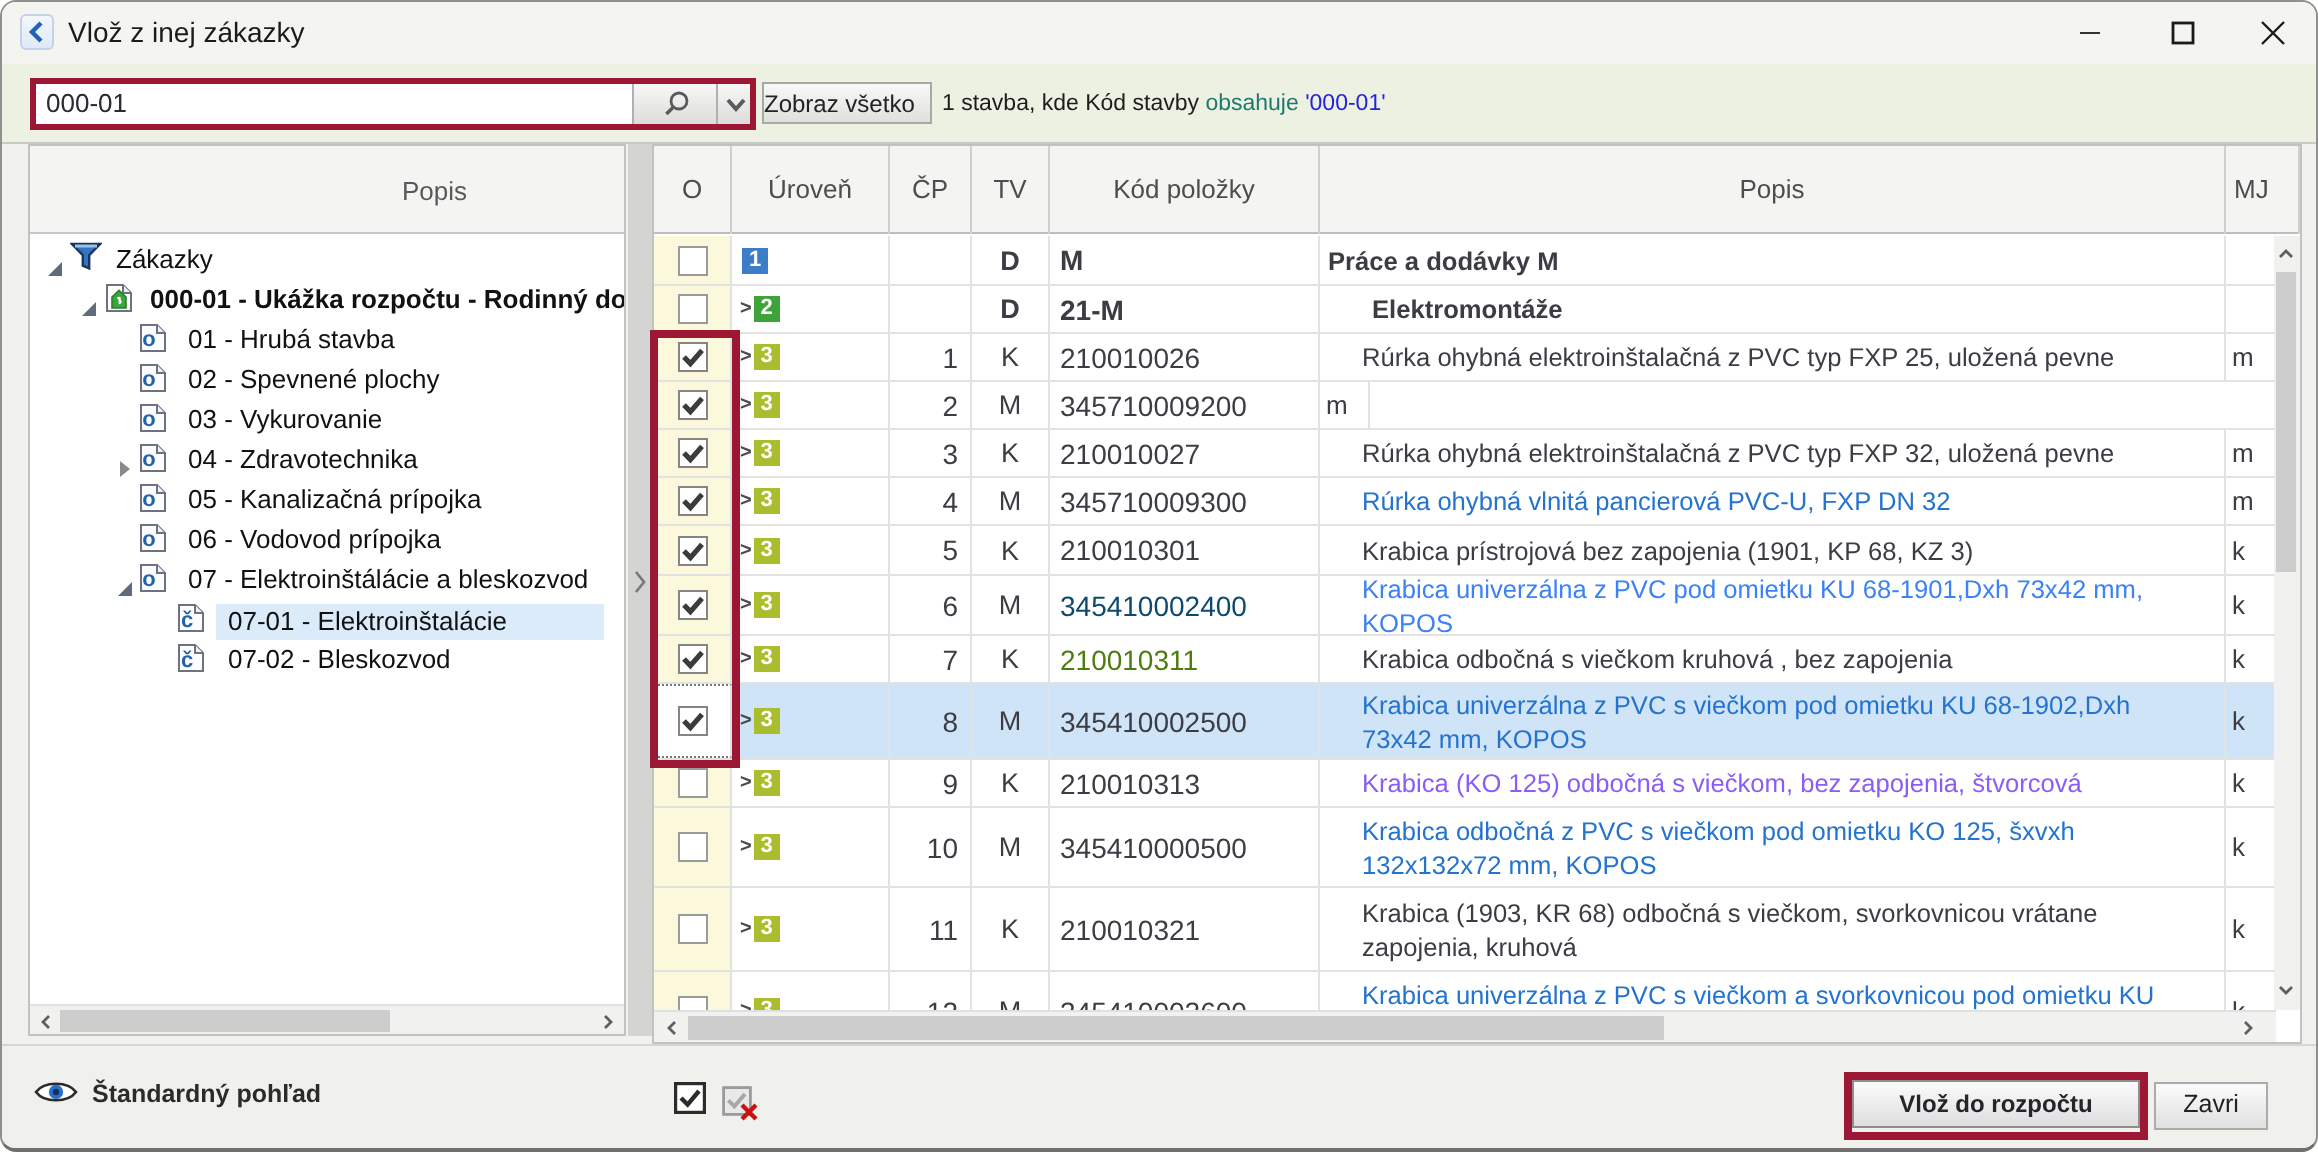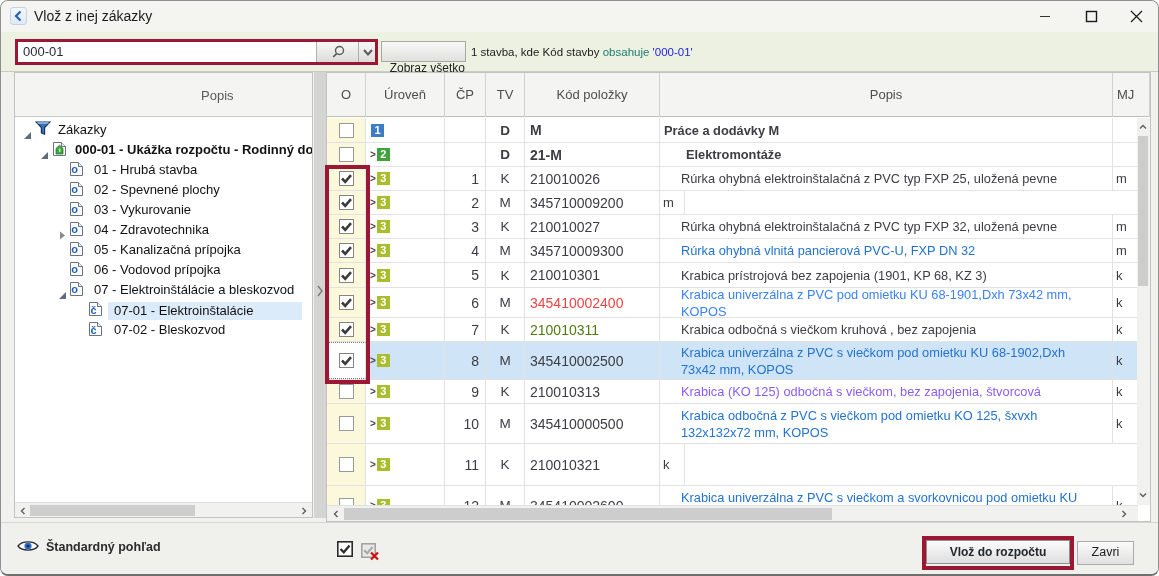--- a/index.html
+++ b/index.html
@@ -8,21 +8,21 @@
 #tbar { position:absolute; left:0; top:0; width:100%; height:31px; background:#f4f4f1; }
 #back { position:absolute; left:9px; top:6px; width:17px; height:18px; background:linear-gradient(#f3f7fd,#dfe9f7); border:1px solid #c3d2e9; border-radius:3px; }
 #title { position:absolute; left:33px; top:7px; font-size:14px; color:#1b1b1b; }
 .wbtn { position:absolute; top:0; width:46px; height:31px; }
 
 #gstrip { position:absolute; left:0; top:31px; width:100%; height:40px; background:#edf1e2; border-bottom:1px solid #c9c9c5; }
 #search { position:absolute; left:14px; top:7px; width:363px; height:26px; border:3px solid #9c1733; background:#fff; }
 #sfield { position:absolute; left:0; top:0; width:298px; height:20px; background:#fff; font-size:13px; color:#2a2a33; padding:2px 0 0 5px; }
 #sbtns { position:absolute; left:298px; top:0; width:59px; height:20px; background:linear-gradient(#f7f7f7,#dcdcda); border-left:1px solid #b0b0b0; }
 #sbtns .sep { position:absolute; left:41px; top:0; width:1px; height:20px; background:#b0b0b0; }
-#zobraz { position:absolute; left:380px; top:9px; width:85px; height:21px; background:linear-gradient(#f8f8f8,#e0e0de); border:1px solid #a8a8a4; font-size:12px; color:#222; text-align:right; padding-top:19px; }
+#zobraz { position:absolute; left:380px; top:9px; width:85px; height:21px; background:linear-gradient(#f8f8f8,#e0e0de); border:1px solid #a8a8a4; font-size:12px; color:#222; text-align:left; padding-top:3px; }
 #resinfo { position:absolute; left:470px; top:14px; font-size:11.5px; color:#1d1d1d; }
 
 #lpanel { position:absolute; left:13px; top:71px; width:299px; height:446px; background:#fff; border:1px solid #c2c2c0; }
 #lhead { position:absolute; left:0; top:0; width:100%; height:44px; background:#f4f4f3; border-bottom:1px solid #c8c8c8; }
 #lhead span { position:absolute; left:186px; top:15px; font-size:13px; color:#595959; }
 #ltree { position:absolute; left:0; top:45px; width:100%; height:384px; overflow:hidden; }
 .trow { position:absolute; height:20px; width:100%; }
 .exp { position:absolute; top:6px; }
 .ti { position:absolute; top:1px; }
 .tt { position:absolute; top:2px; white-space:nowrap; font-size:13px; color:#111; }
@@ -357,21 +357,21 @@
               <rect x="0.5" y="0.5" width="14" height="14" fill="#fff" stroke="#858585"></rect>
               <path d="M3 7.5 L6.2 10.8 L12 4.2" stroke="#3b3b3b" stroke-width="2.6" fill="none"></path>
             </svg>
           </div>
           <div class="c ur">
             <span class="gt">&gt;</span>
             <span class="lv" style="background:#a9bd2e">3</span>
           </div>
           <div class="c cp">6</div>
           <div class="c tvc" style="">M</div>
-          <div class="c kod" style="color:#ef4444">345410002400</div>
+          <div class="c kod" style="color:#0c4a6e">345410002400</div>
           <div class="c pop" style="color:#3b82f6;padding-left:21px">Krabica univerzálna z PVC pod omietku KU 68-1901,Dxh 73x42 mm,<br>KOPOS</div>
           <div class="c mj">k</div>
         </div>
 <div class="row" style="height:24px">
           <div class="oc">
             <svg width="15" height="15" viewBox="0 0 15 15">
               <rect x="0.5" y="0.5" width="14" height="14" fill="#fff" stroke="#858585"></rect>
               <path d="M3 7.5 L6.2 10.8 L12 4.2" stroke="#3b3b3b" stroke-width="2.6" fill="none"></path>
             </svg>
           </div>
@@ -440,20 +440,21 @@
               <rect x="0.5" y="0.5" width="14" height="14" fill="#fff" stroke="#9a9a9a"></rect>
             </svg>
           </div>
           <div class="c ur">
             <span class="gt">&gt;</span>
             <span class="lv" style="background:#a9bd2e">3</span>
           </div>
           <div class="c cp">11</div>
           <div class="c tvc" style="">K</div>
           <div class="c kod" style="color:#3c3c44">210010321</div>
+          <div class="c pop" style="color:#3c3c44;padding-left:21px">Krabica (1903, KR 68) odbočná s viečkom, svorkovnicou vrátane<br>zapojenia, kruhová</div>
           <div class="c mj">k</div>
         </div>
 <div class="row" style="height:40px">
           <div class="oc">
             <svg width="15" height="15" viewBox="0 0 15 15">
               <rect x="0.5" y="0.5" width="14" height="14" fill="#fff" stroke="#9a9a9a"></rect>
             </svg>
           </div>
           <div class="c ur">
             <span class="gt">&gt;</span>

